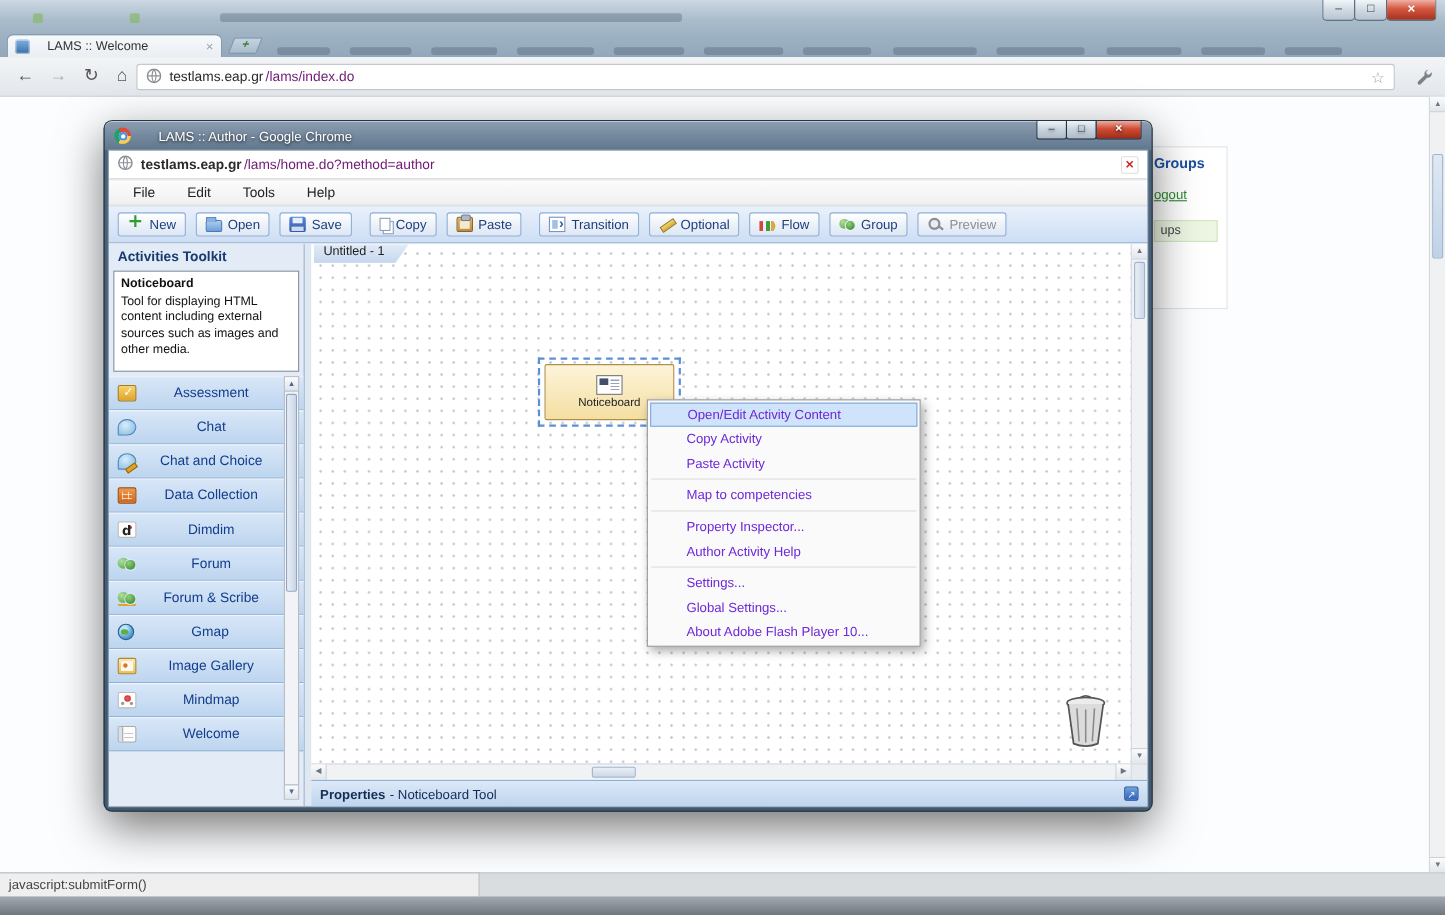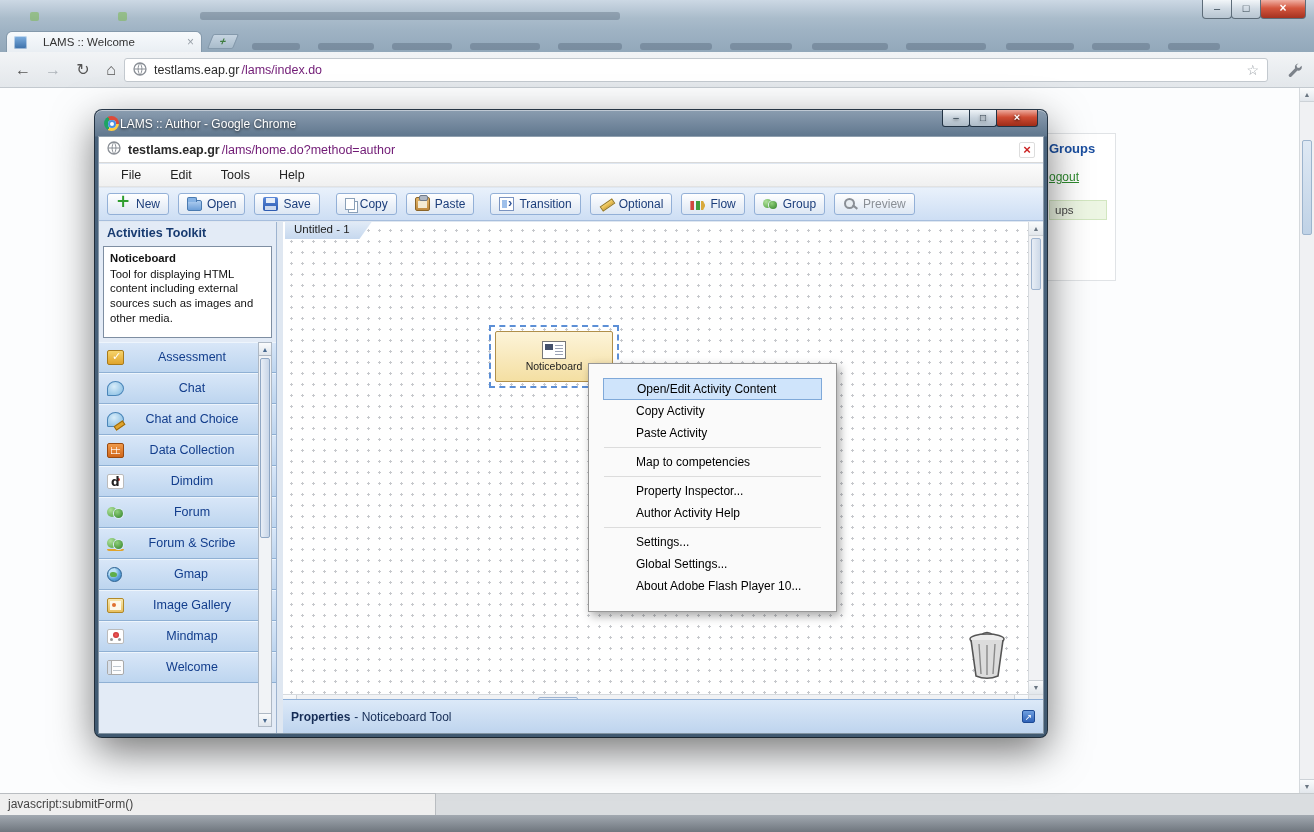--- a/index.html
+++ b/index.html
@@ -40,21 +40,21 @@
   #mw-status-box{position:absolute;left:0;bottom:0;width:436px;height:22px;background:#efefef;border-right:1px solid #b9bdc1;border-top:1px solid #b9bdc1;font-size:12px;color:#444;line-height:20px;padding-left:8px}
   #bottomstrip{position:absolute;left:0;bottom:0;right:0;height:17px;background:linear-gradient(#a2a9b1,#6f767e)}
 
   
   .gicon{flex:none;display:inline-block}
   .chrome{width:15px;height:15px;border-radius:50%;background:conic-gradient(from -30deg,#dd4b39 0 120deg,#ffcd40 120deg 240deg,#1da462 240deg 360deg);position:relative}
   .chrome::after{content:"";position:absolute;inset:3.5px;background:#fff;border-radius:50%;box-shadow:inset 0 0 0 2px #4a90e2}
 
   
   #popup{position:absolute;left:95px;top:110px;width:952px;height:627px;border-radius:7px;z-index:40;background:linear-gradient(180deg,#8b9db0 0,#60778e 26px,#4a637c 27px,#3f586fd9 100%),#46607a;box-shadow:0 14px 42px rgba(0,0,0,.55),0 0 0 1px #2c3e50,inset 0 1px 0 rgba(255,255,255,.45)}
-  #p-title{position:absolute;left:0;top:0;right:0;height:27px;display:flex;align-items:center;gap:1px;padding:0 9px;color:#fff;font-size:12px;text-shadow:0 1px 3px rgba(0,0,0,.8)}
+  #p-title{position:absolute;left:0;top:0;right:0;height:27px;display:flex;align-items:center;gap:25px;padding:0 9px;color:#fff;font-size:12px;text-shadow:0 1px 3px rgba(0,0,0,.8)}
   #p-controls{position:absolute;right:9px;top:0;display:flex}
   .pbtn{height:17px;border:1px solid #223344;border-top:none;background:linear-gradient(#eef3f7,#c7d2dc 50%,#aebbc7);color:#2c3c4a;font-size:10px;line-height:15px;text-align:center;border-radius:0 0 3px 3px;margin-left:-1px}
   .pbtn.min,.pbtn.max{width:28px}
   .pbtn.close{width:42px;background:linear-gradient(#eeab9e,#cf4c34 45%,#9e2c18);color:#fff;font-size:11px;font-weight:bold}
   #p-client{position:absolute;left:4px;top:27px;right:4px;bottom:4px;background:#dfe7f1;overflow:hidden;box-shadow:0 0 0 1px rgba(255,255,255,.35)}
   #p-addr{position:absolute;left:0;top:0;right:0;height:26px;background:#fff;border-bottom:1px solid #d9d9d9;display:flex;align-items:center;gap:7px;padding:0 8px;font-size:12.5px}
   .redx{margin-left:auto;color:#c22;font-weight:bold;font-size:13px;border:1px solid #ddd;border-radius:2px;width:16px;height:16px;line-height:14px;text-align:center}
   #p-menu{position:absolute;left:0;top:27px;right:0;height:23px;background:linear-gradient(#fcfcfc,#f0f0f0);border-bottom:1px solid #e2e2e2;display:flex;align-items:center;gap:29px;padding:0 0 0 22px;font-size:12.5px;color:#222}
   #p-toolbar{position:absolute;left:0;top:51px;right:0;height:33px;background:linear-gradient(#e9f1fb,#cddef4);border-bottom:1px solid #a7bedd;display:flex;align-items:center;gap:9px;padding:0 8px}
   .tbtn{display:inline-flex;align-items:center;gap:5px;height:22px;padding:0 8px;background:linear-gradient(#ffffff,#eaf0f8 60%,#dde7f4);border:1px solid #93b0d7;border-radius:3px;font-size:12px;color:#1c3e7b;white-space:nowrap}
@@ -125,31 +125,31 @@
   
   #p-canvas-wrap{position:absolute;left:184px;top:85px;right:0;bottom:0;background:#eef1f5}
   #p-canvas{position:absolute;left:0;top:0;right:15px;bottom:39px;background:#fff;background-image:radial-gradient(#c6c8cc 1px,transparent 1.3px);background-size:11px 11px;background-position:3px 3px;overflow:hidden}
   #cv-tab{position:absolute;left:2px;top:0;height:17px;padding:1px 22px 0 9px;background:linear-gradient(#e1ebf7,#c6d8ee);clip-path:polygon(0 0,100% 0,86% 100%,0 100%);font-size:11.5px;color:#222}
   #cv-sel{position:absolute;left:206px;top:103px;width:130px;height:63px;border:2px dashed #5c8fd6}
   #cv-activity{position:absolute;inset:4px;background:linear-gradient(#fdf4d9,#f4dfa2);border:1px solid #b08f4a;border-radius:2px;display:flex;flex-direction:column;align-items:center;justify-content:center;gap:1px}
   .nb-icon{width:24px;height:18px;background:#fff;border:1px solid #777;position:relative}
   .nb-icon::before{content:"";position:absolute;left:2px;top:2px;width:8px;height:6px;background:#44506a}
   .nb-icon::after{content:"";position:absolute;left:12px;right:2px;top:3px;height:10px;background:repeating-linear-gradient(0deg,#9aa2b4 0 1px,transparent 1px 3px)}
   .nb-label{font-size:10.5px;color:#222}
-  #ctx{position:absolute;left:305px;top:141px;width:249px;background:#fafafa;border:1px solid #979797;box-shadow:3px 4px 9px rgba(0,0,0,.35);padding:14px;font-size:12px;color:#000000;z-index:10}
+  #ctx{position:absolute;left:305px;top:141px;width:249px;background:#fafafa;border:1px solid #979797;box-shadow:3px 4px 9px rgba(0,0,0,.35);padding:2px;font-size:12px;color:#6d28d9;z-index:10}
   .ctx-item{height:22px;line-height:22px;padding-left:33px;white-space:nowrap}
   .ctx-item.hl{background:#cfe4fb;border:1px solid #7fa9d9;line-height:20px}
   .ctx-sep{height:1px;background:#dcdcdc;margin:3px 1px}
   #cv-vscroll{position:absolute;right:0;top:0;width:15px;bottom:39px;background:#f1f2f4;border-left:1px solid #d6dade;font-size:7px;color:#6a7682}
   #cv-vthumb{position:absolute;left:2px;right:2px;top:16px;height:52px;background:linear-gradient(90deg,#e8eef6,#cdd9e8);border:1px solid #9fb4cf;border-radius:2px}
   #cv-hscroll{position:absolute;left:0;right:15px;bottom:24px;height:15px;background:#f1f2f4;border-top:1px solid #d6dade;font-size:7px;color:#6a7682}
   .hs-btn{position:absolute;top:0;bottom:0;width:14px;text-align:center;line-height:14px;background:linear-gradient(#fafbfc,#e2e7ec)}
   #cv-hthumb{position:absolute;left:255px;top:2px;height:10px;width:40px;background:linear-gradient(#e8eef6,#cdd9e8);border:1px solid #9fb4cf;border-radius:2px}
   #cv-corner{position:absolute;right:0;bottom:24px;width:15px;height:15px;background:#e7eaee;border-left:1px solid #d6dade;border-top:1px solid #d6dade}
-  #p-props{position:absolute;left:0;right:0;bottom:0;height:34px;background:linear-gradient(#dce9f8,#bed4ee);border-top:1px solid #8fb0d8;display:flex;align-items:center;padding:0 8px;font-size:12px;color:#152c55}
+  #p-props{position:absolute;left:0;right:0;bottom:0;height:24px;background:linear-gradient(#dce9f8,#bed4ee);border-top:1px solid #8fb0d8;display:flex;align-items:center;padding:0 8px;font-size:12px;color:#152c55}
   .props-bold{font-weight:bold}
   .props-rest{margin-left:4px}
   #props-ic{margin-left:auto;width:13px;height:13px;background:linear-gradient(#6fa0e0,#2f62b8);border:1px solid #1d4a94;border-radius:2px;color:#fff;font-size:9px;line-height:12px;text-align:center}
   #trash{position:absolute;left:676px;top:407px}
 </style>
 </head>
 <body>
 
 <div id="stage">
 

